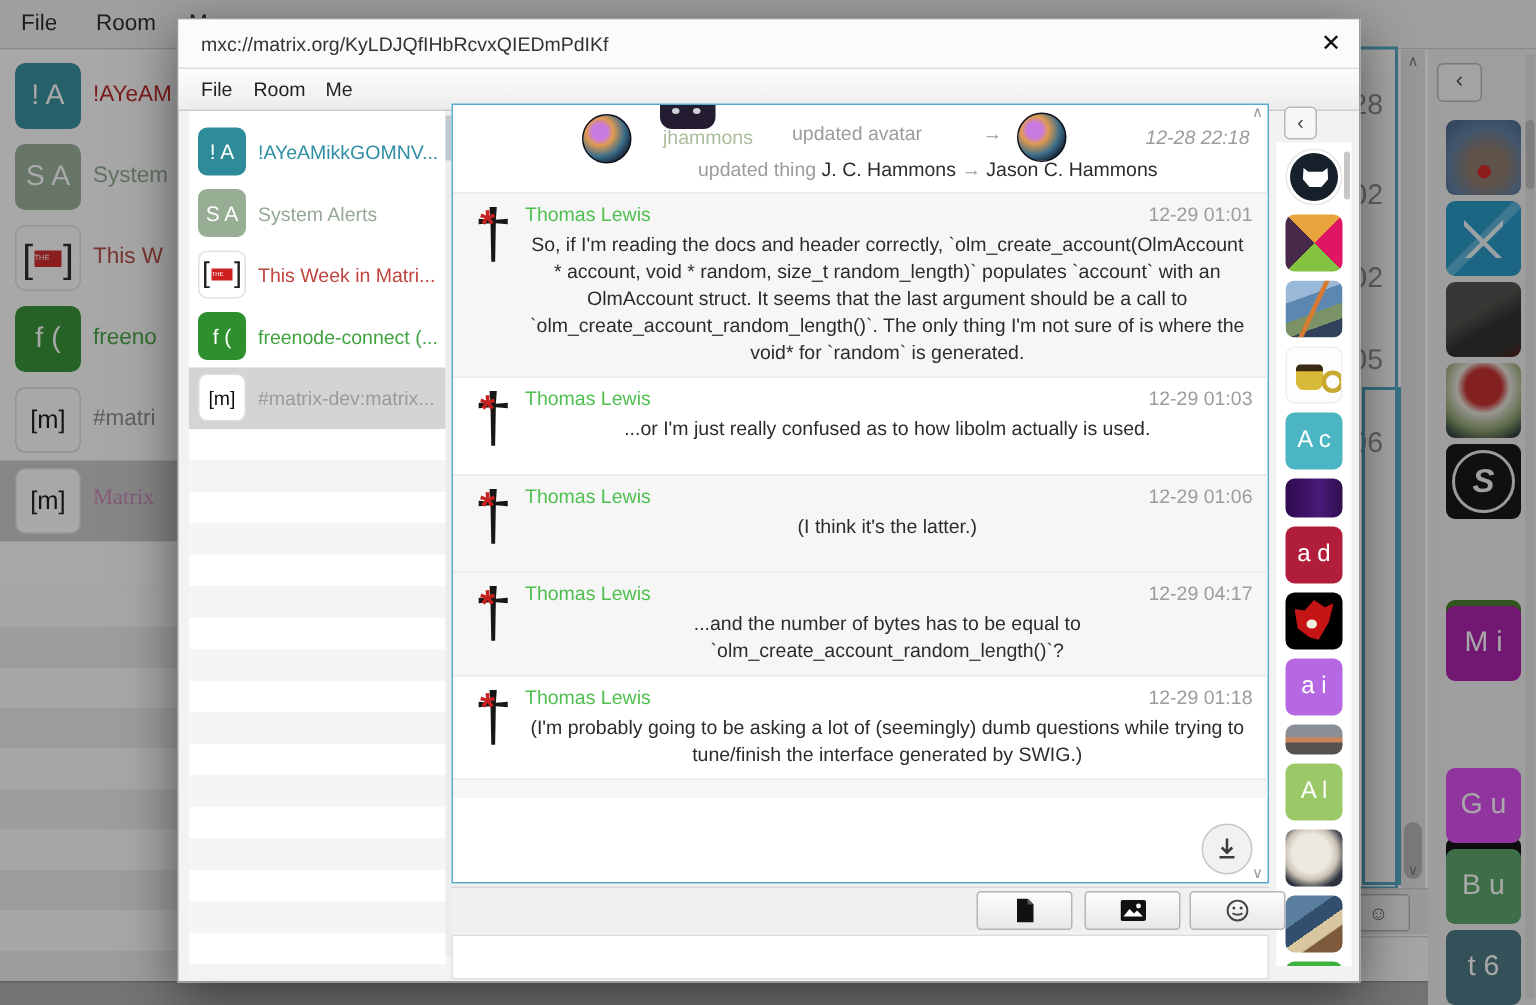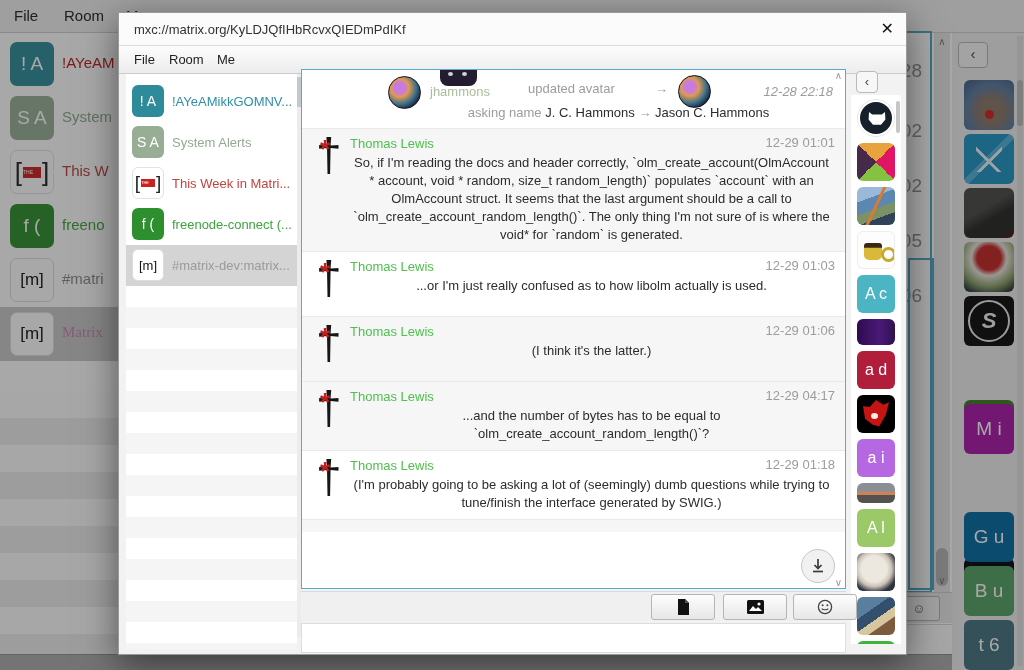--- a/index.html
+++ b/index.html
@@ -97,21 +97,21 @@
   .mbody{font-size:13px;line-height:18px;color:#2c2c2c;padding-right:4px;margin-top:2px;text-align:center;}
   .avc{align-self:center;width:34px;height:52px;position:relative;}
   .cross{position:absolute;left:6px;top:-6px;font-size:46px;color:#161616;}
   .star{position:absolute;left:10px;top:0px;font-size:26px;color:#c42020;font-weight:bold;}
   .av-uhoreg{width:34px;height:34px;border-radius:4px;margin-top:2px;background:linear-gradient(140deg,#8aa0b8 0 30%,#c8b088 45%,#4a5a70 70%,#243040);}
   
   .r1{height:58px;position:relative;padding:0;border-top:none;}
   .av-swirl{position:absolute;width:33px;height:33px;border-radius:50%;background:radial-gradient(circle at 35% 35%,#c87ae0 0 18%,#e09a50 32%,#3c6e8a 58%,#141e30 80%);border:1px solid #10101c;}
   .sw1{left:86px;top:6px;}
   .sw2{left:376px;top:5px;}
-  .r1 .sname{position:absolute;left:128px;top:14px;}
+  .r1 .sname{position:absolute;left:140px;top:14px;}
   .gtxt{color:#9c9c9c;font-size:13px;}
   .r1 .act1{position:absolute;left:226px;top:11px;}
   .r1 .arw1{position:absolute;left:353px;top:11px;}
   .r1 .mtime{top:14px;right:12px;font-style:italic;}
   .line2{position:absolute;left:90px;right:0;top:35px;text-align:center;font-size:13px;color:#2c2c2c;}
   .chup{position:absolute;top:0px;right:3px;font-size:10px;color:#9a9a9a;}
   .chdn{position:absolute;bottom:0px;right:3px;font-size:10px;color:#9a9a9a;}
   .jumpbtn{position:absolute;right:10px;bottom:5px;width:34px;height:34px;border-radius:50%;background:rgba(240,240,240,.93);border:1px solid #c6c6c6;display:flex;align-items:center;justify-content:center;}
 
   
@@ -205,21 +205,21 @@
     <div class="bg-members">
       <div class="bg-collapse"><span>‹</span></div>
       <div class="bg-mav av-reindeer" style="top:47px"></div>
       <div class="bg-mav av-phoenix" style="top:101px"></div>
       <div class="bg-mav av-darkphoto" style="top:155px"></div>
       <div class="bg-mav av-santa" style="top:209px"></div>
       <div class="bg-mav av-slogo" style="top:263px"><i>S</i></div>
       <div class="bg-mav av-gdiamonds" style="top:317px"></div>
       <div class="bg-mav" style="top: 371px; background: rgb(168, 22, 168);">M i</div>
       <div class="bg-mav av-cube" style="top:425px"></div>
-      <div class="bg-mav" style="top: 479px; background: #0369a1;">G u</div>
+      <div class="bg-mav" style="top: 479px; background: #d946ef;">G u</div>
       <div class="bg-mav" style="top: 533px; background: rgb(85, 162, 100);">B u</div>
       <div class="bg-mav" style="top: 587px; background: rgb(69, 113, 126);">t 6</div>
       <div class="bg-mtrack">
           <div class="bg-mthumb"></div>
         </div>
     </div>
 
     <div class="bg-statusbar"></div>
   </div>
 
@@ -270,21 +270,21 @@
         </div>
 
       <div class="mrow r1 first">
         <div class="av-swirl sw1"></div>
         <span class="sname" style="color: rgb(169, 189, 155);">jhammons</span>
         <span class="gtxt act1">updated avatar</span>
         <span class="gtxt arw1">→</span>
         <div class="av-swirl sw2"></div>
         <span class="mtime">12-28 22:18</span>
         <div class="line2">
-          <span class="gtxt">asking name</span>
+          <span class="gtxt">updated thing</span>
           <span>J. C. Hammons</span>
           <span class="gtxt">→</span>
           <span>Jason C. Hammons</span>
         </div>
       </div>
 
       <div class="mrow alt">
         <div class="avcol">
             <div class="avc">
               <span class="cross">†</span>

